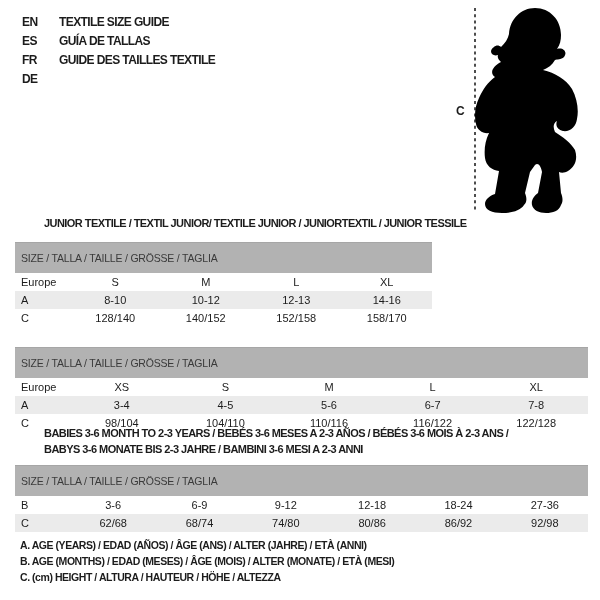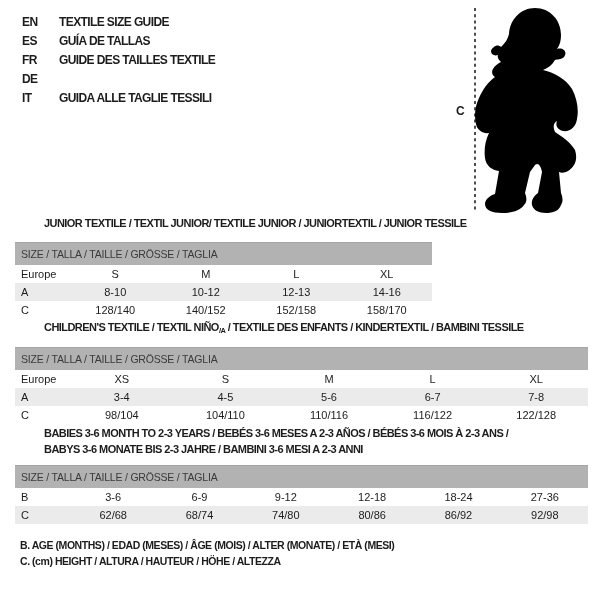--- a/index.html
+++ b/index.html
@@ -20,21 +20,21 @@
   #title1{left:20px;top:215px;}
   #title2{left:20px;top:319px;}
   #title3{left:20px;top:425px;}
   .subA{font-size:7.5px;vertical-align:-2px;}
 
   
   table{position:absolute;border-collapse:collapse;table-layout:fixed;font-size:11px;}
   #table1{left:15px;top:242px;width:417px;}
   #table2{left:15px;top:347px;width:573px;}
   #table3{left:15px;top:465px;width:573px;}
-  thead th{height:22px;line-height:13px;background:var(--band-bg,#b2b2b2);color:var(--band-text,#3a3a3a);
+  thead th{height:30px;line-height:13px;background:var(--band-bg,#b2b2b2);color:var(--band-text,#3a3a3a);
            font-weight:normal;font-size:10.5px;text-align:left;padding:0 0 0 6px;letter-spacing:-0.2px;
            border-top:1px solid #a6a6a6;}
   tbody td{height:18px;line-height:16px;padding:0;text-align:center;}
   tbody td.rowlabel{text-align:left;padding-left:6px;}
   tr.shaded{background:var(--stripe-bg,#ebebeb);}
 
   
   .notes{position:absolute;left:20px;top:537px;font-weight:bold;font-size:10.5px;letter-spacing:-0.45px;
          line-height:16px;white-space:nowrap;}
 </style>
@@ -51,24 +51,20 @@
     <div class="lang-row">
       <span class="lang-code">ES</span>
       <span>GUÍA DE TALLAS</span>
     </div>
     <div class="lang-row">
       <span class="lang-code">FR</span>
       <span>GUIDE DES TAILLES TEXTILE</span>
     </div>
     <div class="lang-row">
       <span class="lang-code">DE</span>
-    </div>
-    <div class="lang-row">
-      <span class="lang-code">IT</span>
-      <span>GUIDA ALLE TAGLIE TESSILI</span>
     </div>
   </div>
 
   <svg class="figure-svg" viewBox="0 0 140 218" aria-hidden="true">
     <line x1="20" y1="8" x2="20" y2="211" stroke="#4d4d4d" stroke-width="2" stroke-dasharray="3 3.2"></line>
     <path d="M80 8
              C95 8 106 20 106 35
              C106 40 105 45 102 49
              C108 47 113 52 109 57
              C106 60 102 59 100 60
@@ -141,21 +137,20 @@
         <tr>
           <td class="rowlabel">C</td>
           <td>128/140</td>
           <td>140/152</td>
           <td>152/158</td>
           <td>158/170</td>
         </tr>
       </tbody>
   </table>
 
-  <div class="tbl-title" id="title2"><span>CHILDREN'S TEXTILE / TEXTIL NIÑO</span><span class="subA">/A</span><span> / TEXTILE DES ENFANTS / KINDERTEXTIL / BAMBINI TESSILE</span></div>
   <table id="table2">
       <colgroup>
         <col style="width: 55px;">
         <col>
         <col>
         <col>
         <col>
         <col>
       </colgroup>
     <thead>
@@ -226,17 +221,18 @@
           <td>68/74</td>
           <td>74/80</td>
           <td>80/86</td>
           <td>86/92</td>
           <td>92/98</td>
         </tr>
       </tbody>
   </table>
 
   <div class="notes">
+    <div>A. AGE (YEARS) / EDAD (AÑOS) / ÂGE (ANS) / ALTER (JAHRE) / ETÀ (ANNI)</div>
     <div>B. AGE (MONTHS) / EDAD (MESES) / ÂGE (MOIS) / ALTER (MONATE) / ETÀ (MESI)</div>
     <div>C. (cm) HEIGHT / ALTURA / HAUTEUR / HÖHE / ALTEZZA</div>
   </div>
 
 </div>
 
 </body></html>

